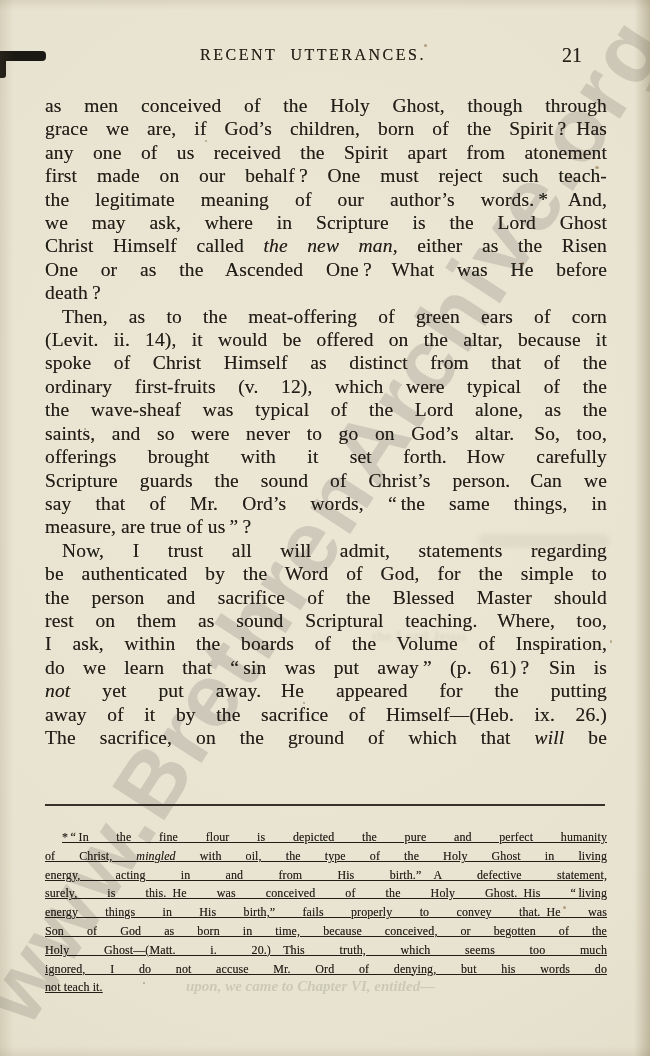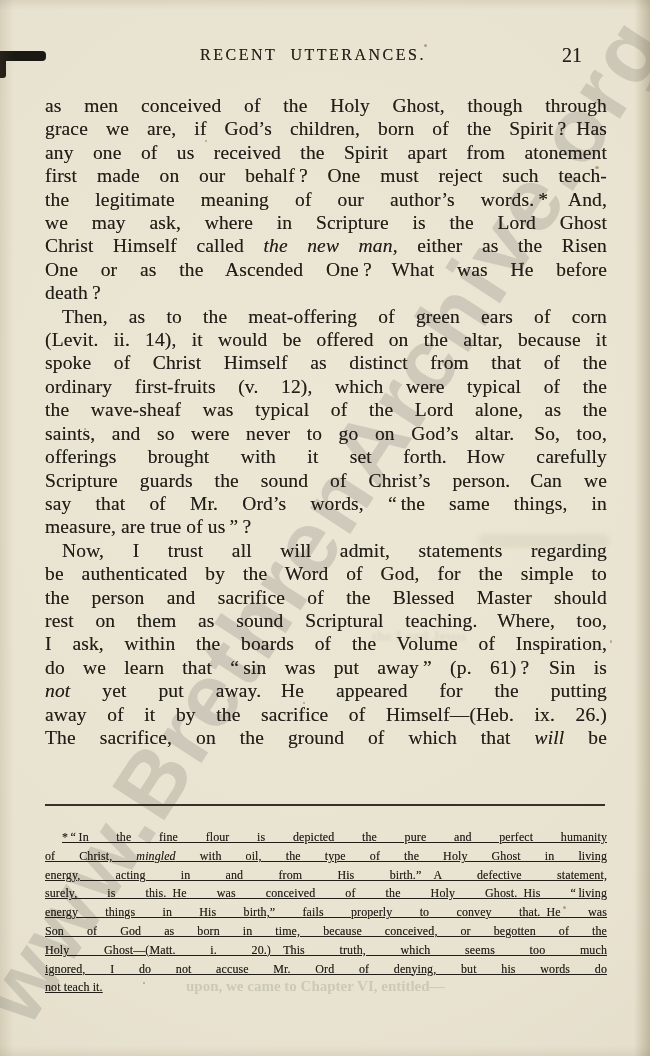--- a/index.html
+++ b/index.html
@@ -95,21 +95,21 @@
   
   .ghost-line {
     position: absolute;
     font-weight: bold;
     color: #76816a;
     white-space: nowrap;
     filter: blur(0.5px);
     z-index: 1;
     user-select: none;
   }
-  .ghost-1 { left: 186px; top: 978px; font-size: 15px; opacity: 0.26; }
+  .ghost-1 { left: 186px; top: 978px; font-size: 15px; opacity: 0.26; font-style: italic; }
   .ghost-2 { left: 372px; top: 628px; font-size: 15px; opacity: 0.12; filter: blur(1px); }
   .ghost-smudge {
     position: absolute; left: 478px; top: 534px; width: 132px; height: 14px;
     background: rgba(128, 138, 108, 0.10); border-radius: 7px; filter: blur(2px);
     z-index: 1;
   }
   
   .edge { position: absolute; z-index: 4; pointer-events: none; }
   .edge-right { top: 0; right: 0; bottom: 0; width: 16px;
     background: linear-gradient(to right, rgba(110,90,55,0), rgba(105,85,50,0.30)); }

